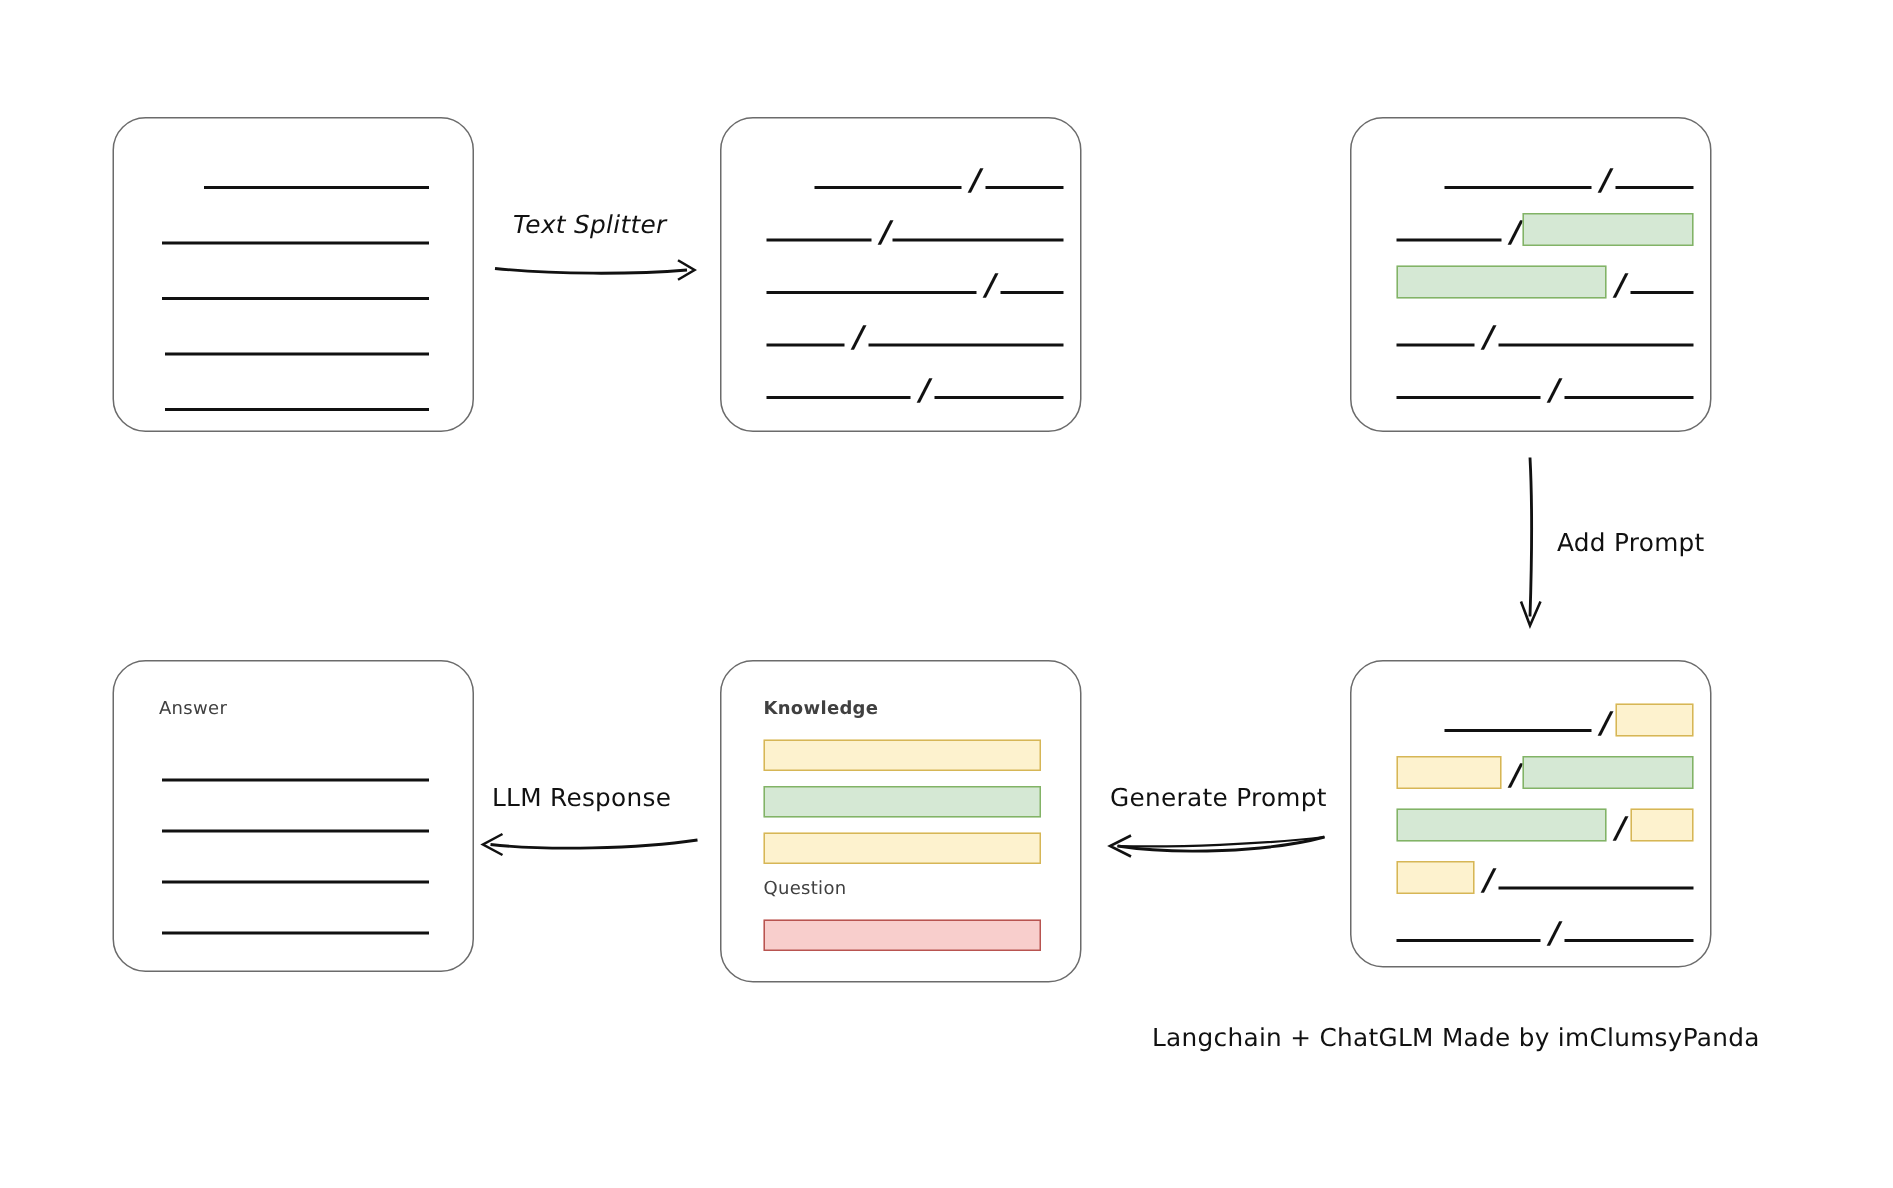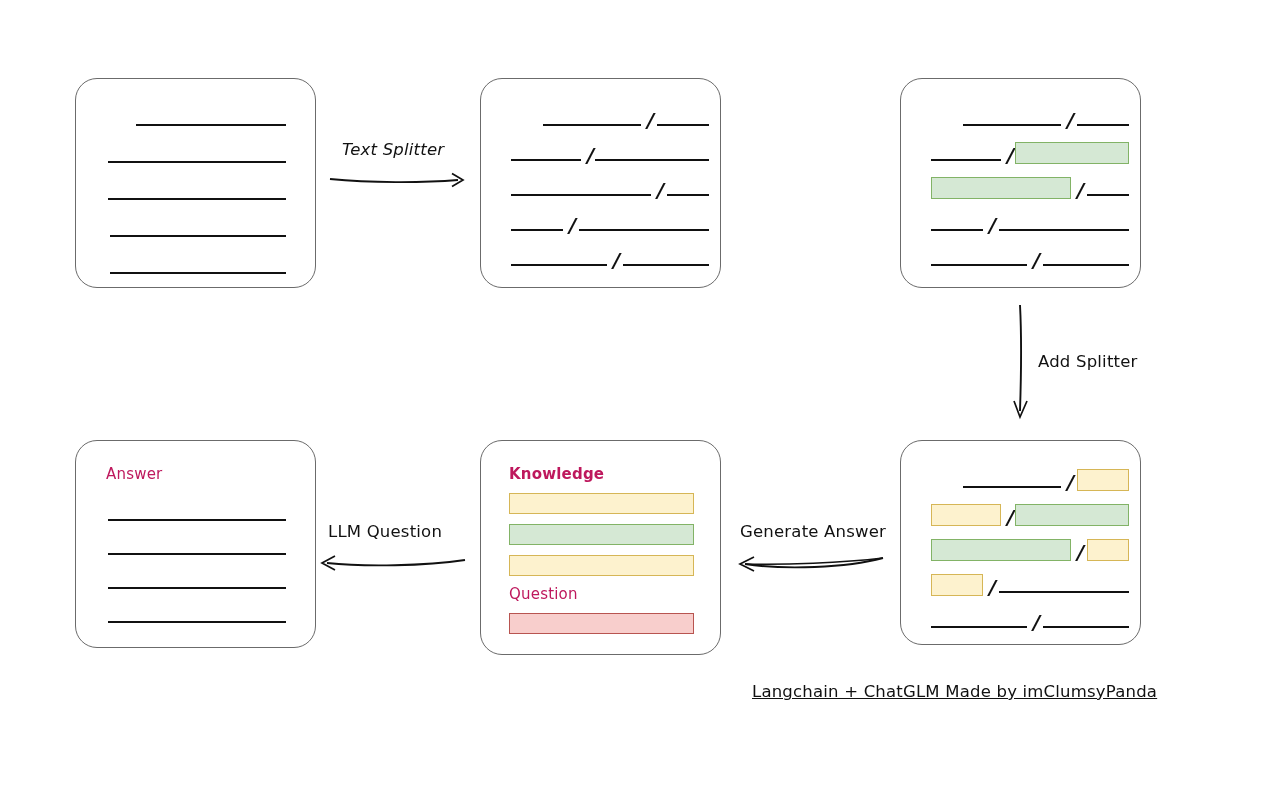--- a/index.html
+++ b/index.html
@@ -23,23 +23,23 @@
   
   .card {
     position: absolute;
     border: 1.4px solid #6b6b6b;
     border-radius: 22px;
     background: #ffffff;
     box-sizing: border-box;
   }
   .card-title {
     position: absolute;
-    font-size: 15px;
+    font-size: 12px;
     letter-spacing: .2px;
-    color: #be185d;
+    color: #404040;
     white-space: nowrap;
   }
 
   
   .rule {
     position: absolute;
     height: 0;
     border-top: 2.1px solid #111111;
   }
   .slash {
@@ -153,60 +153,60 @@
         <div class="rule" style="left: 30px; top: 150px; width: 52px;"></div>
         <div class="slash" style="left: 88px; top: 150px;">/</div>
         <div class="rule" style="left: 98px; top: 150px; width: 130px;"></div>
         <div class="rule" style="left: 30px; top: 185px; width: 96px;"></div>
         <div class="slash" style="left: 132px; top: 185px;">/</div>
         <div class="rule" style="left: 142px; top: 185px; width: 86px;"></div>
       </div>
   </div>
 
   <div class="arrow-wrap" style="left:1012px; top:305px; width:160px; height:118px;">
-    <div class="arrow-label" style="left:26px; top:47px;">Add Splitter</div>
+    <div class="arrow-label" style="left:26px; top:47px;">Add Prompt</div>
     <svg class="arrow" width="30" height="118" style="left:0; top:0;">
       <path d="M8,0 C10,38 9,76 8,106" stroke-width="1.9"></path>
       <path d="M2,96 L8,112 L15,96" stroke-width="1.7"></path>
     </svg>
   </div>
 
   <div class="card" style="left:75px; top:440px; width:241px; height:208px;">
     <div class="card-title" style="left:30px; top:24px;">Answer</div>
     <div class="body">
         <div class="rule" style="left: 32px; top: 78px; width: 178px;"></div>
         <div class="rule" style="left: 32px; top: 112px; width: 178px;"></div>
         <div class="rule" style="left: 32px; top: 146px; width: 178px;"></div>
         <div class="rule" style="left: 32px; top: 180px; width: 178px;"></div>
       </div>
   </div>
 
   <div class="arrow-wrap" style="left:320px; top:522px; width:148px; height:60px;">
-    <div class="arrow-label" style="left:8px; top:0px;">LLM Question</div>
+    <div class="arrow-label" style="left:8px; top:0px;">LLM Response</div>
     <svg class="arrow" width="148" height="30" style="left:0; top:32px;">
       <path d="M145,6 C105,12 44,13 7,9" stroke-width="1.9"></path>
       <path d="M15,2 L2,9 L15,16" stroke-width="1.7"></path>
     </svg>
   </div>
 
   <div class="card" style="left:480px; top:440px; width:241px; height:215px;">
     <div class="card-title" style="left:28px; top:24px;font-weight:bold;">Knowledge</div>
     <div class="knowledge-bars">
         <div class="bar yellow" style="left: 28px; width: 185px; top: 52px;"></div>
         <div class="bar green" style="left: 28px; width: 185px; top: 83px;"></div>
         <div class="bar yellow" style="left: 28px; width: 185px; top: 114px;"></div>
       </div>
     <div class="card-title" style="left:28px; top:144px;">Question</div>
     <div class="question-bars">
         <div class="bar red" style="left: 28px; width: 185px; top: 172px;"></div>
       </div>
   </div>
 
   <div class="arrow-wrap" style="left:738px; top:522px; width:148px; height:60px;">
-    <div class="arrow-label" style="left:2px; top:0px;">Generate Answer</div>
+    <div class="arrow-label" style="left:2px; top:0px;">Generate Prompt</div>
     <svg class="arrow" width="148" height="30" style="left:0; top:32px;">
       <path d="M145,4 C108,14 46,16 7,10" stroke-width="1.9"></path>
       <path d="M145,4 C104,9 46,11 7,10" stroke-width="1.5"></path>
       <path d="M16,3 L2,10 L16,17" stroke-width="1.7"></path>
     </svg>
   </div>
 
   <div class="card" style="left:900px; top:440px; width:241px; height:205px;">
     <div class="body">
         <div class="rule" style="left: 62px; top: 45px; width: 98px;"></div>
@@ -220,15 +220,15 @@
         <div class="chip yellow" style="left: 186px; top: 98px; width: 42px;"></div>
         <div class="chip yellow" style="left: 30px; top: 133px; width: 52px;"></div>
         <div class="slash" style="left: 88px; top: 150px;">/</div>
         <div class="rule" style="left: 98px; top: 150px; width: 130px;"></div>
         <div class="rule" style="left: 30px; top: 185px; width: 96px;"></div>
         <div class="slash" style="left: 132px; top: 185px;">/</div>
         <div class="rule" style="left: 142px; top: 185px; width: 86px;"></div>
       </div>
   </div>
 
-  <div class="caption" style="left:752px; top:682px;text-decoration:underline;">Langchain + ChatGLM Made by imClumsyPanda</div>
+  <div class="caption" style="left:768px; top:682px;">Langchain + ChatGLM Made by imClumsyPanda</div>
 
 </div>
 
 </body></html>

